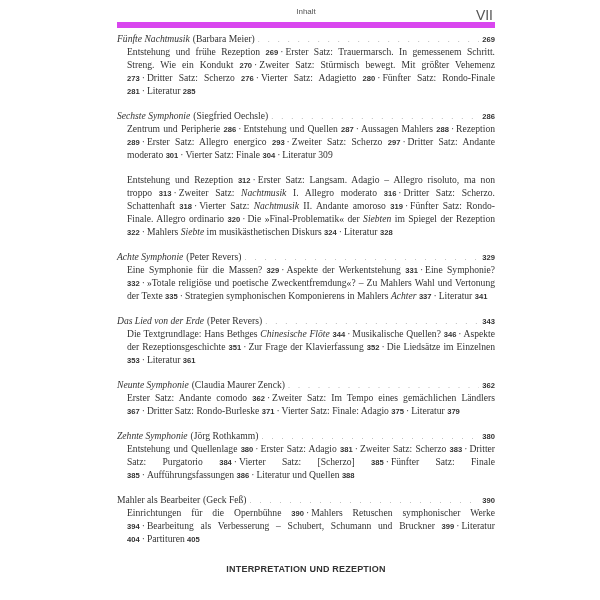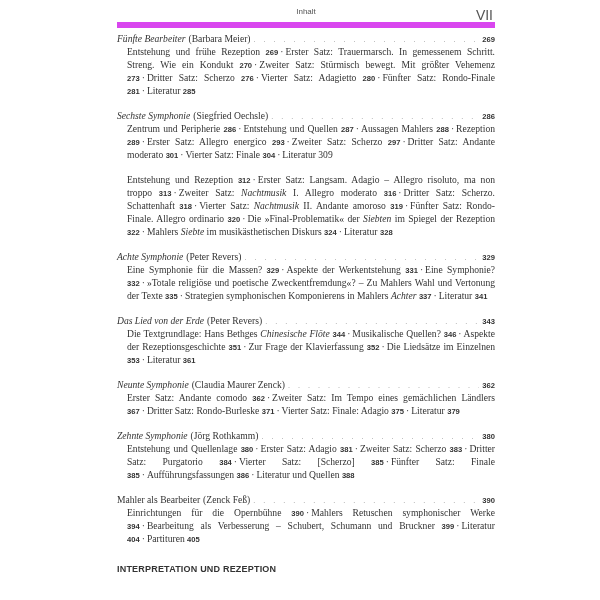--- a/index.html
+++ b/index.html
@@ -17,36 +17,36 @@
   .entry-title { font-style: italic; }
   .entry-title.upright { font-style: normal; }
   .entry-author { margin-left: 3px; }
   .dots { flex: 1; overflow: hidden; margin: 0 3px; color: #999; letter-spacing: 3px; font-size: 8px; }
   .dots::before { content: ". . . . . . . . . . . . . . . . . . . . . . . . . . . . . . . . . . . . . . . . . . . . . . . . . . . . . . . . . . . . . . . ."; }
   .pnum { font-family: "Liberation Sans", sans-serif; font-weight: bold; font-size: 7.6px; color: #333; }
   .entry-body { padding-left: 10px; font-size: 9.6px; line-height: 12px; text-align: justify; }
   .entry-body .pn { font-family: "Liberation Sans", sans-serif; font-weight: bold; font-size: 7.6px; }
   .entry-body .sep { margin: 0 2px; }
   .entry-body i { font-style: italic; }
-  .section-title { text-align: left; font-family: "Liberation Sans", sans-serif; font-weight: bold;
+  .section-title { text-align: center; font-family: "Liberation Sans", sans-serif; font-weight: bold;
                    font-size: 9px; letter-spacing: 0.2px; color: #333; margin: 18px 0 22px 0; }
 </style>
 </head>
 <body>
 
 <div class="header">
   <span class="header-title">Inhalt</span>
   <span class="header-page">VII</span>
 </div>
 
 <div class="content">
   <div id="entries">
       <div class="entry">
         <div class="entry-head">
-          <span class="entry-title">Fünfte Bearbeiter</span>
+          <span class="entry-title">Fünfte Nachtmusik</span>
           <span class="entry-author">(Barbara Meier)</span>
           <span class="dots"></span>
           <span class="pnum">269</span>
         </div>
         <div class="entry-body">Entstehung und frühe Rezeption <span class="pn">269</span><span class="sep">·</span>Erster Satz: Trauermarsch. In gemessenem Schritt. Streng. Wie ein Kondukt <span class="pn">270</span><span class="sep">·</span>Zweiter Satz: Stürmisch bewegt. Mit größter Vehemenz <span class="pn">273</span><span class="sep">·</span>Dritter Satz: Scherzo <span class="pn">276</span><span class="sep">·</span>Vierter Satz: Adagietto <span class="pn">280</span><span class="sep">·</span>Fünfter Satz: Rondo-Finale <span class="pn">281</span><span class="sep">·</span>Literatur <span class="pn">285</span></div>
       </div>
       <div class="entry">
         <div class="entry-head">
           <span class="entry-title">Sechste Symphonie</span>
           <span class="entry-author">(Siegfried Oechsle)</span>
@@ -90,21 +90,21 @@
           <span class="entry-title">Zehnte Symphonie</span>
           <span class="entry-author">(Jörg Rothkamm)</span>
           <span class="dots"></span>
           <span class="pnum">380</span>
         </div>
         <div class="entry-body">Entstehung und Quellenlage <span class="pn">380</span><span class="sep">·</span>Erster Satz: Adagio <span class="pn">381</span><span class="sep">·</span>Zweiter Satz: Scherzo <span class="pn">383</span><span class="sep">·</span>Dritter Satz: Purgatorio <span class="pn">384</span><span class="sep">·</span>Vierter Satz: [Scherzo] <span class="pn">385</span><span class="sep">·</span>Fünfter Satz: Finale <span class="pn">385</span><span class="sep">·</span>Aufführungsfassungen <span class="pn">386</span><span class="sep">·</span>Literatur und Quellen <span class="pn">388</span></div>
       </div>
       <div class="entry">
         <div class="entry-head">
           <span class="entry-title upright">Mahler als Bearbeiter</span>
-          <span class="entry-author">(Zenck Feß)</span>
+          <span class="entry-author">(Geck Feß)</span>
           <span class="dots"></span>
           <span class="pnum">390</span>
         </div>
         <div class="entry-body">Einrichtungen für die Opernbühne <span class="pn">390</span><span class="sep">·</span>Mahlers Retuschen symphonischer Werke <span class="pn">394</span><span class="sep">·</span>Bearbeitung als Verbesserung – Schubert, Schumann und Bruckner <span class="pn">399</span><span class="sep">·</span>Literatur <span class="pn">404</span><span class="sep">·</span>Partituren <span class="pn">405</span></div>
       </div>
     </div>
   <div class="section-title">INTERPRETATION UND REZEPTION</div>
 
 </div>
 

